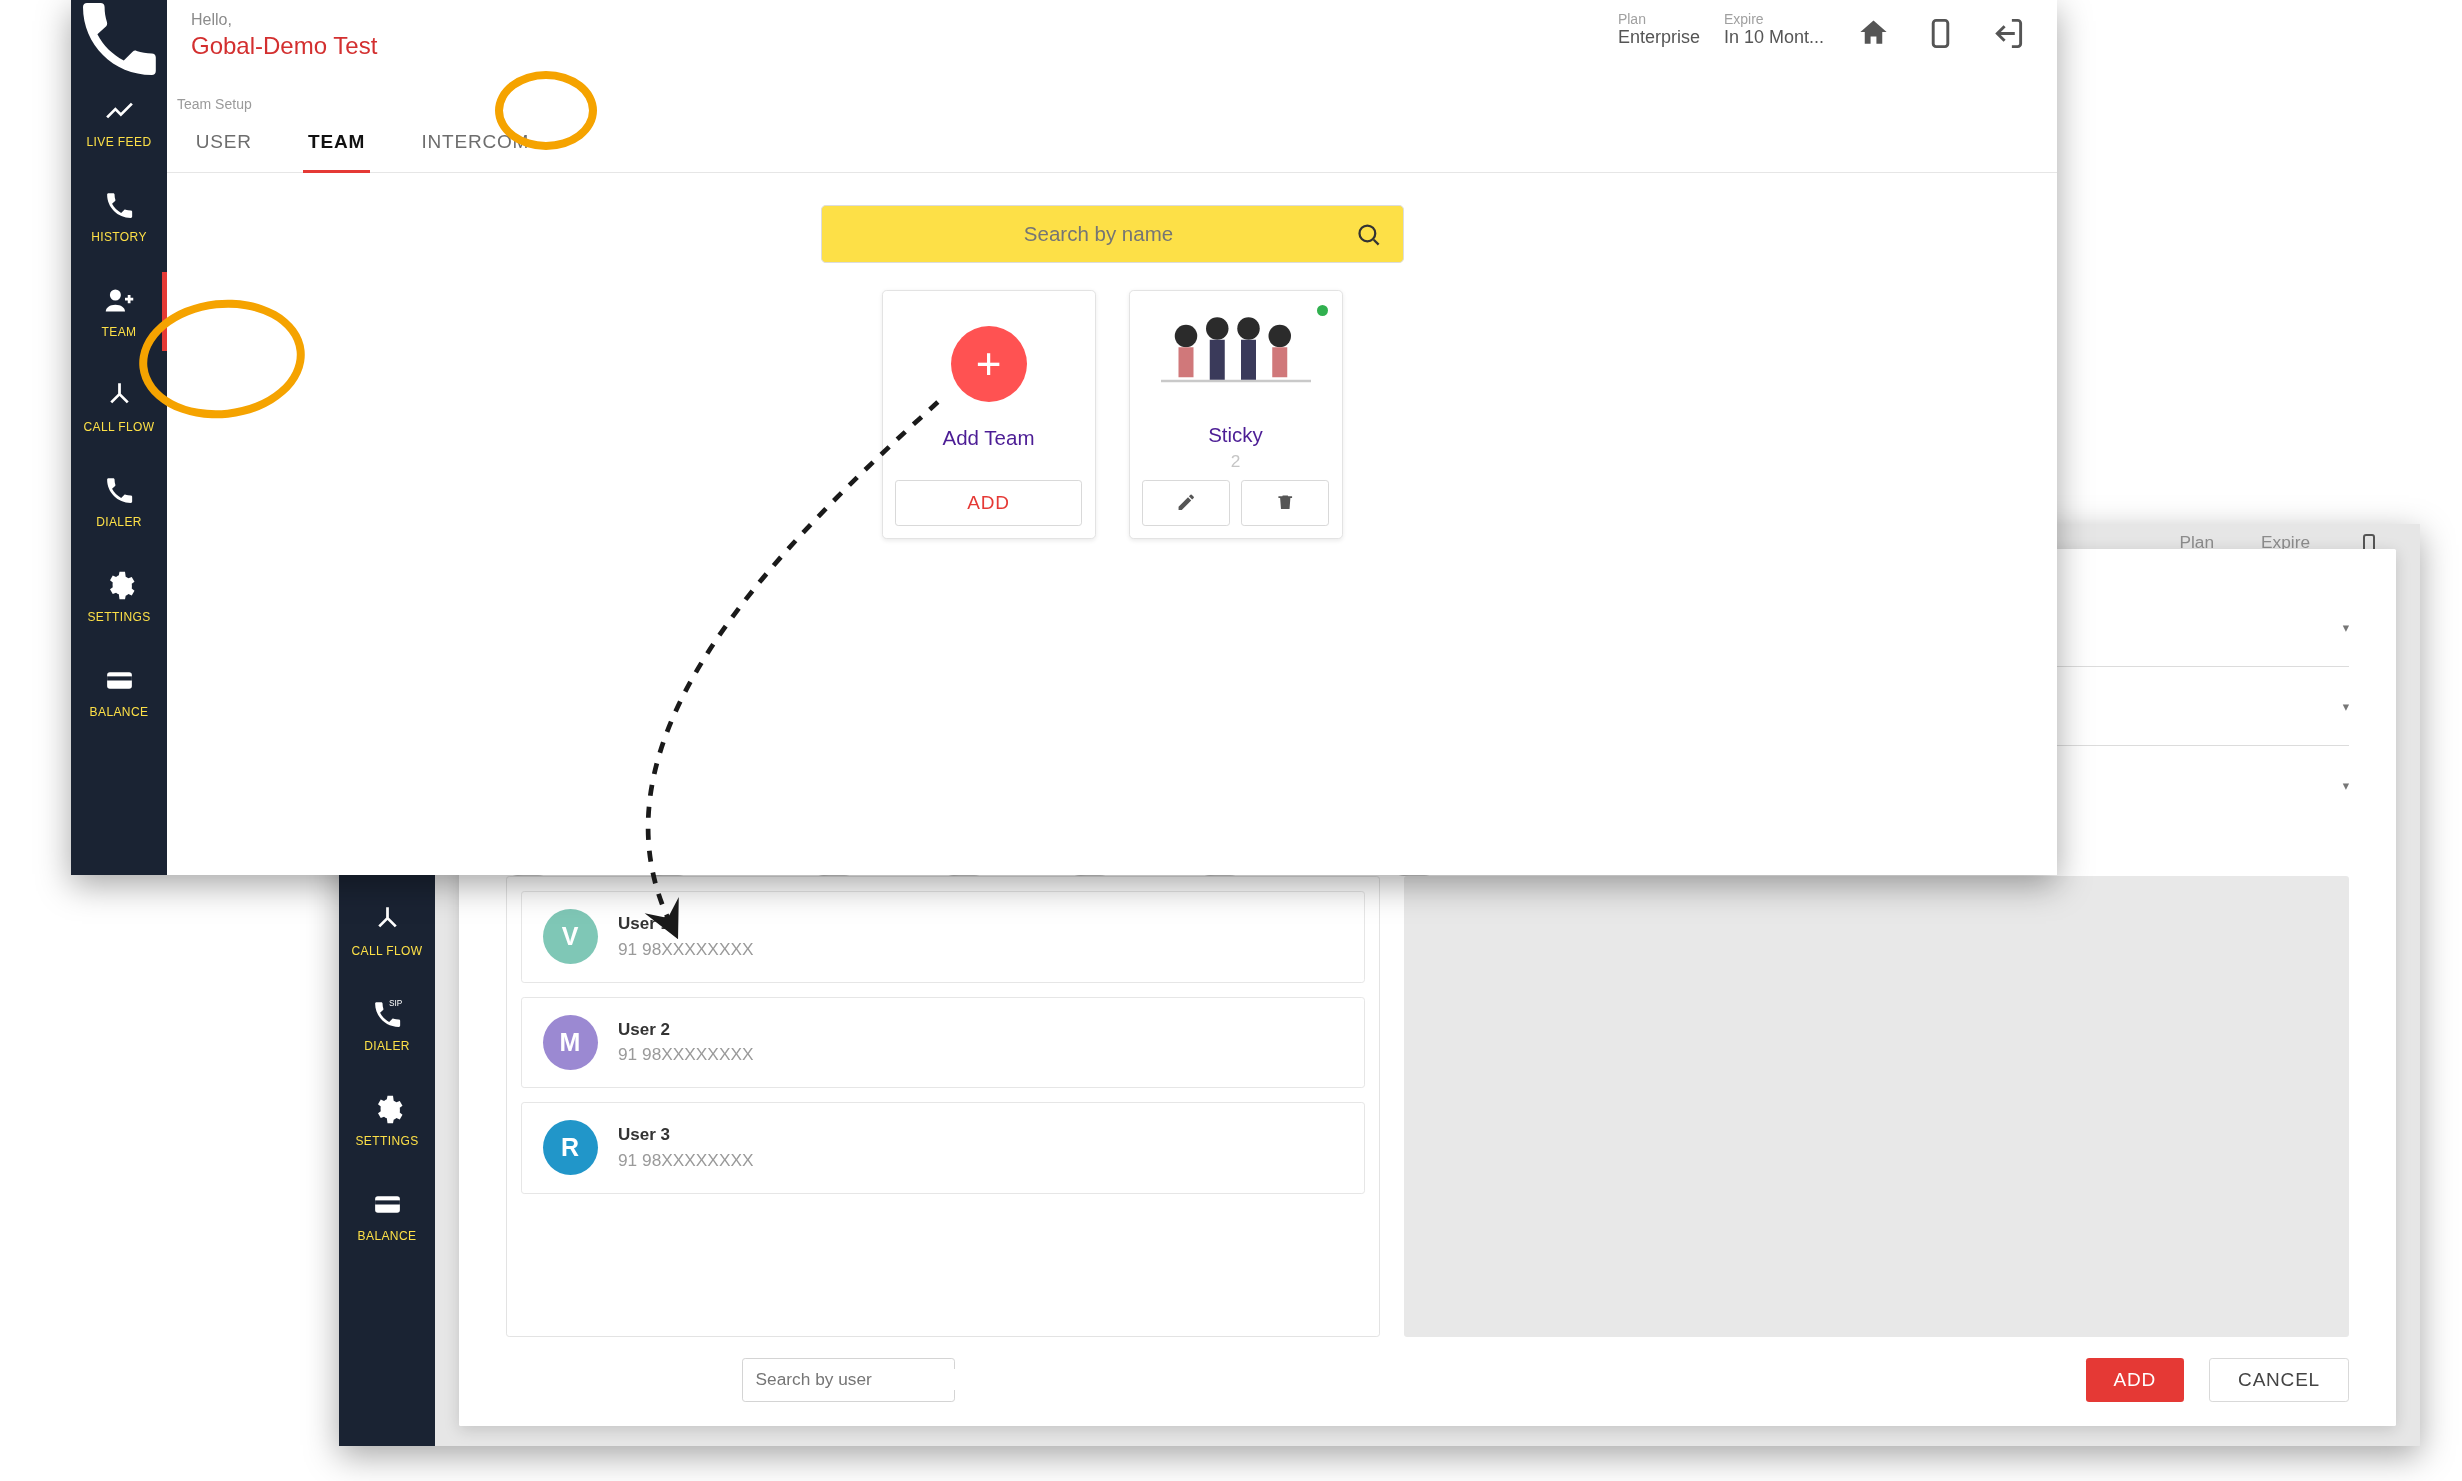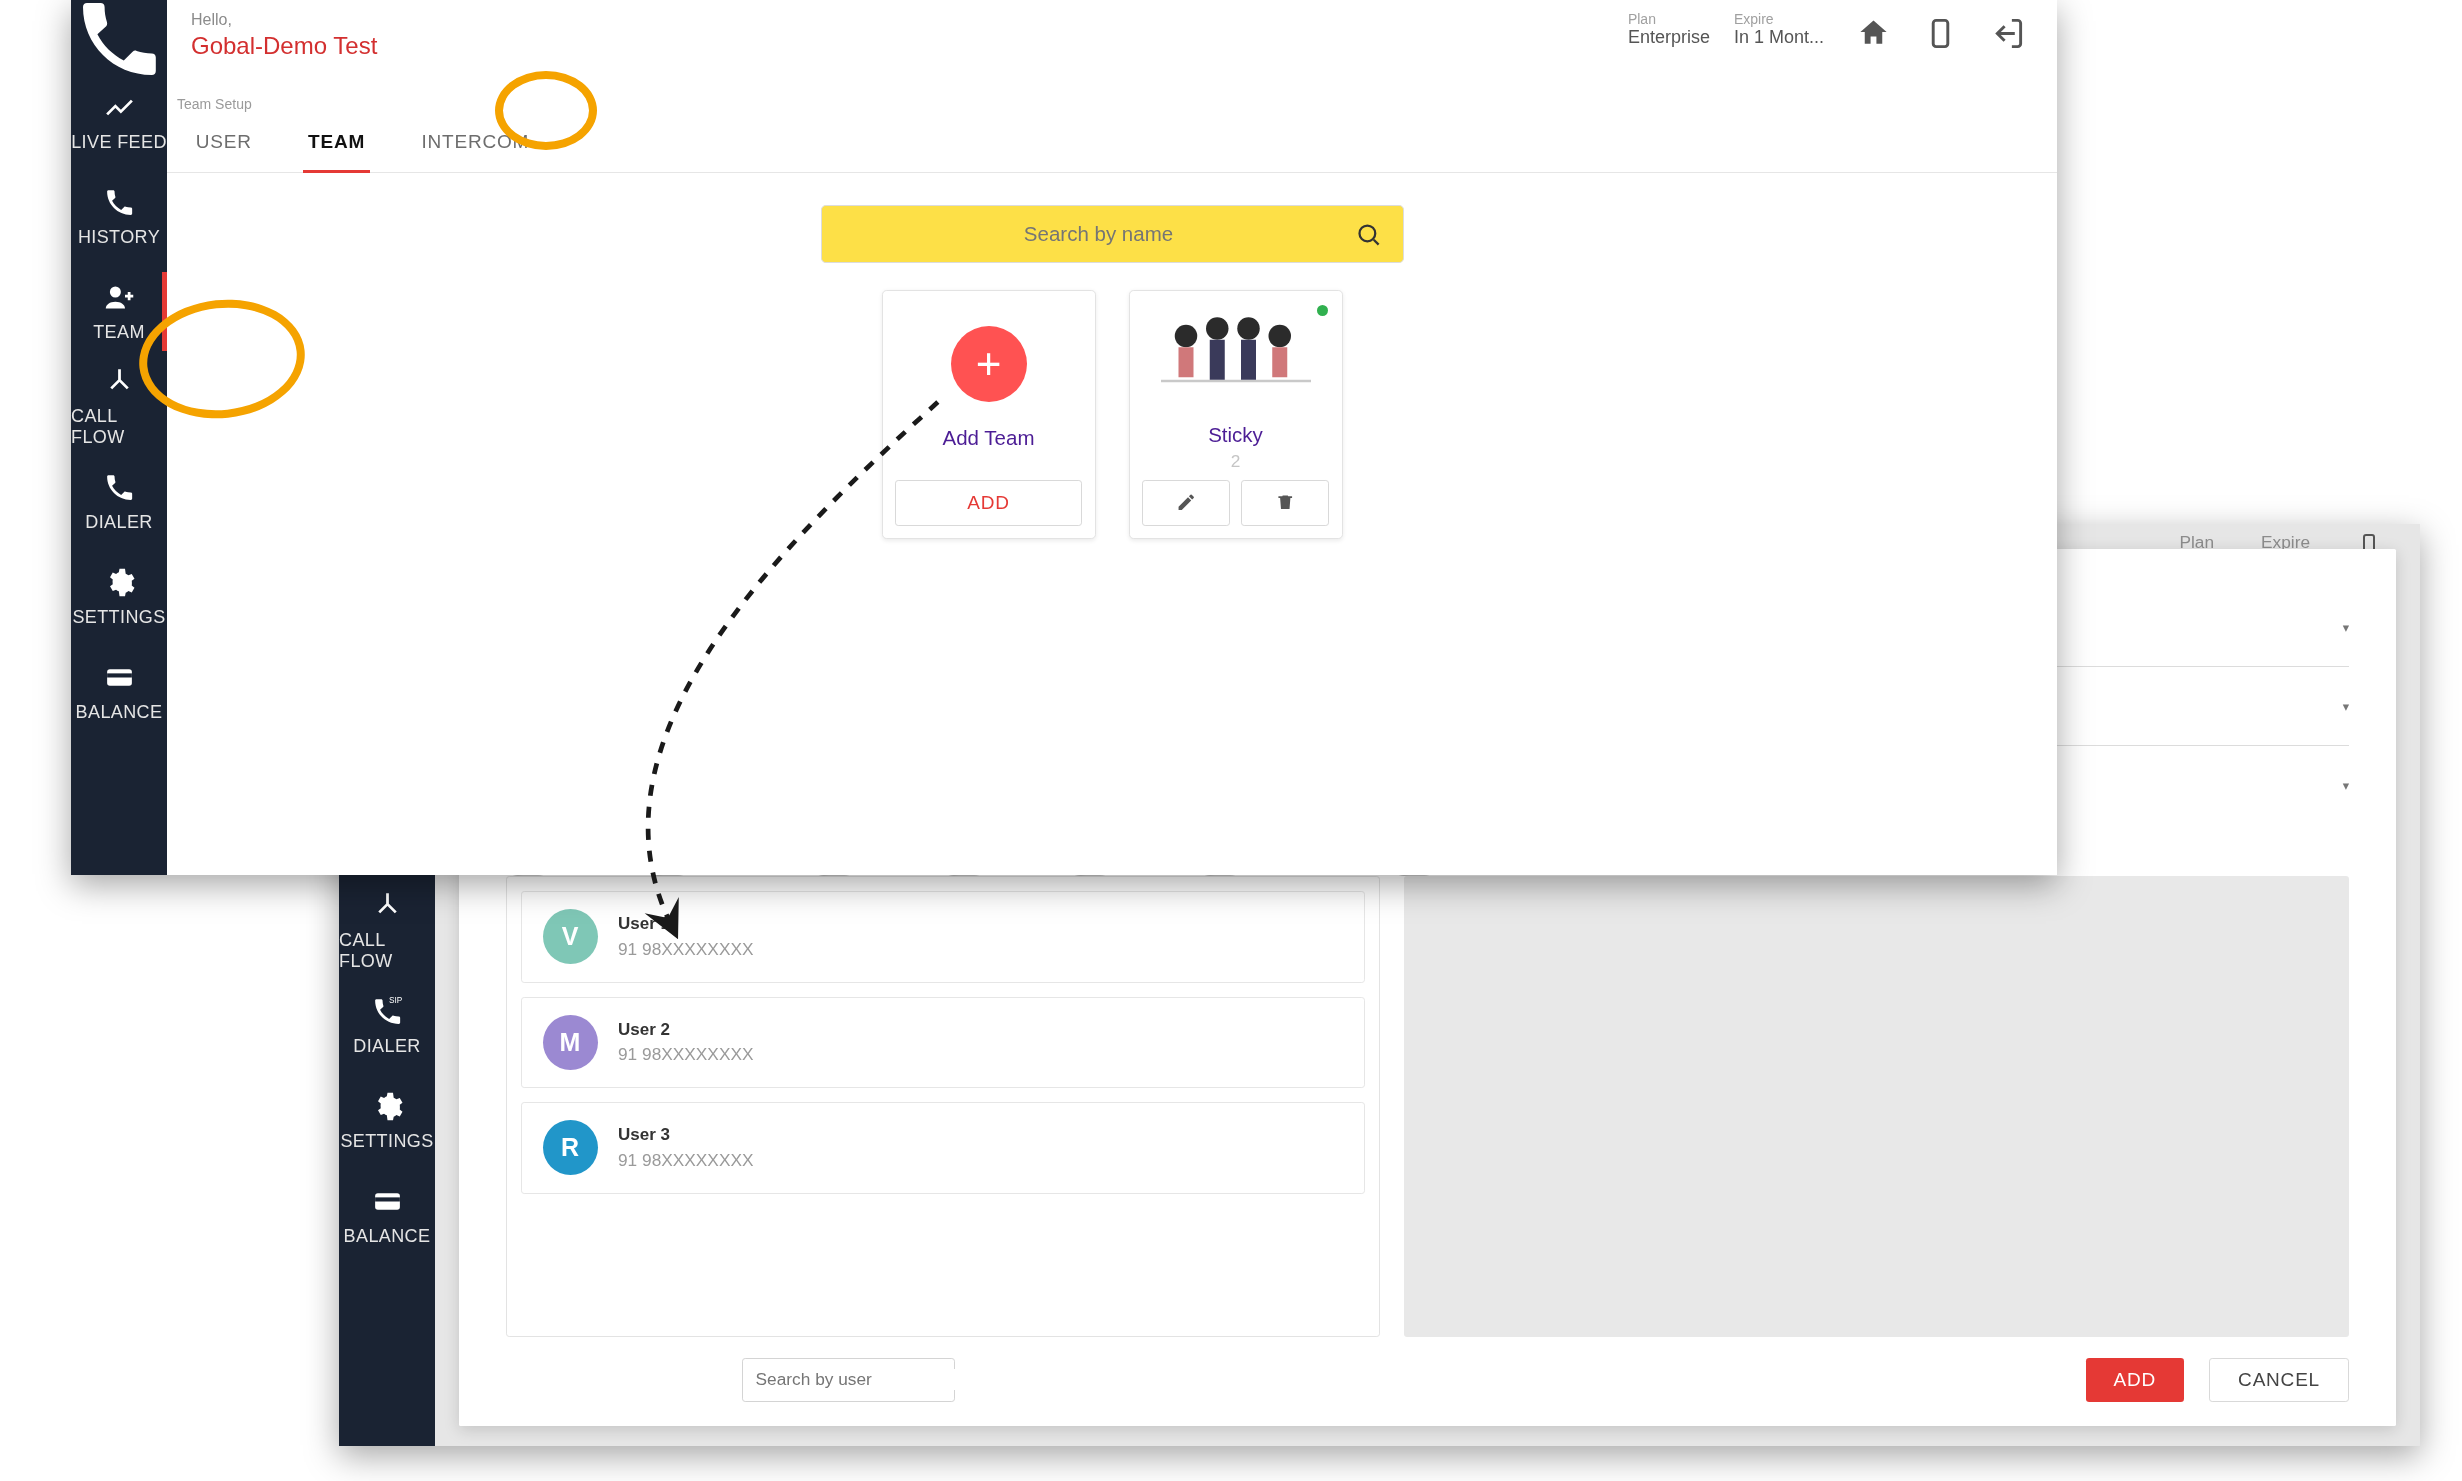--- a/index.html
+++ b/index.html
@@ -39,24 +39,24 @@
   .sidebar .nav-item.active::after{
     content:"";
     position:absolute;
     right:0;
     top:8px;
     bottom:8px;
     width:4.7px;
     background:#e53935;
   }
   .sidebar .nav-label{
-    font-size:18px;
+    font-size:12px;
     letter-spacing:0.4px;
     text-transform:uppercase;
-    color:#e5e5e5;
+    color:#fde047;
   }
   .icon{
     width:33px;height:33px;
     display:inline-flex;align-items:center;justify-content:center;
   }
   .icon svg{width:100%;height:100%;}
 
   
   .win1{
     position:absolute;
@@ -568,21 +568,21 @@
       </div>
       <div class="header-right">
         <div class="plan-block">
           <div class="plan-row">
             <div>
               <div class="plan-label">Plan</div>
               <div class="plan-value">Enterprise</div>
             </div>
             <div>
               <div class="expire-label">Expire</div>
-              <div class="expire-value">In 1 Mont...</div>
+              <div class="expire-value">In 10 Mont...</div>
             </div>
           </div>
         </div>
         <div class="header-icons">
           <span class="hi icon">
               <svg viewBox="0 0 24 24" fill="#555">
                 <path d="M12 3l9 8h-3v8h-4v-5h-4v5H6v-8H3z"></path>
               </svg>
             </span>
           <span class="hi icon">

